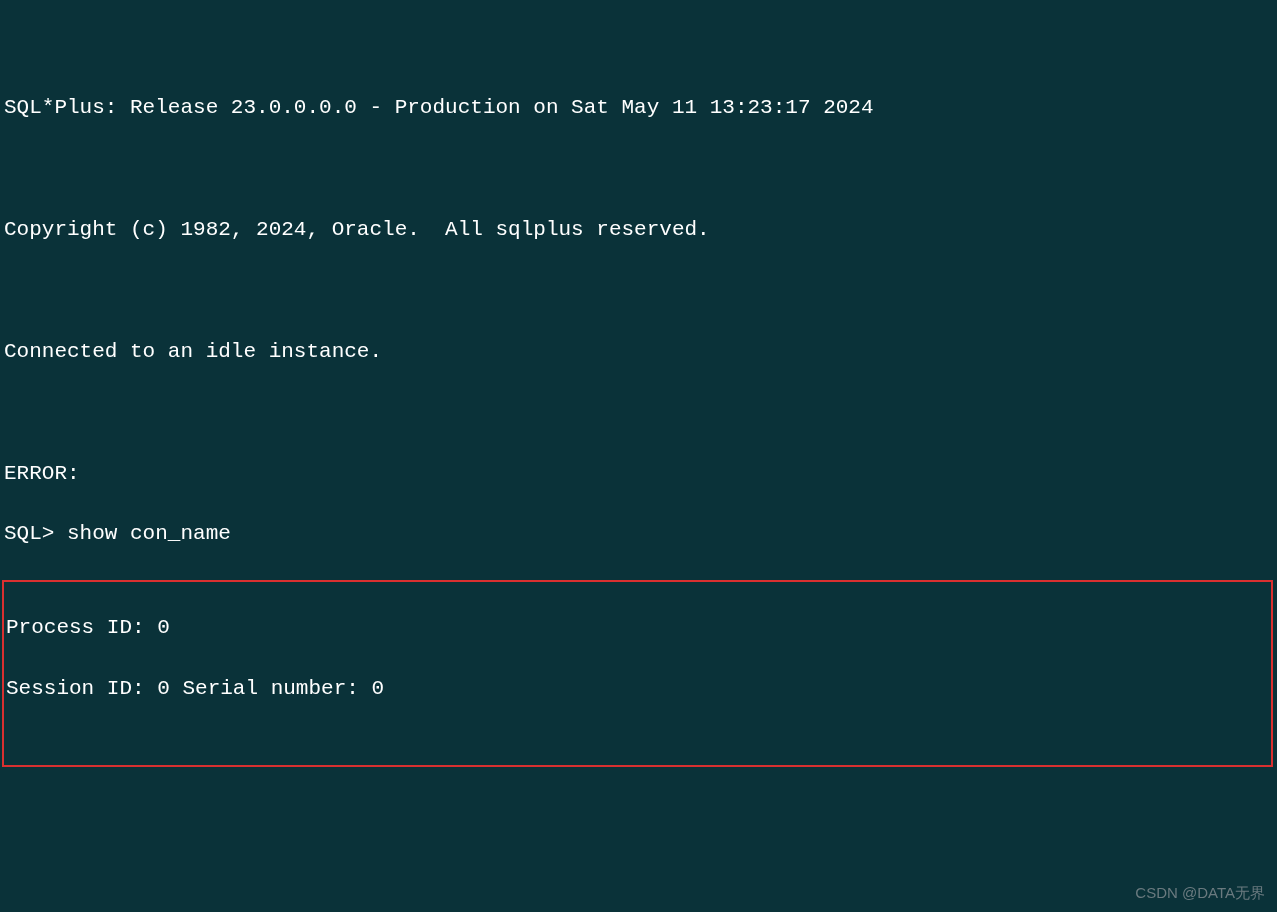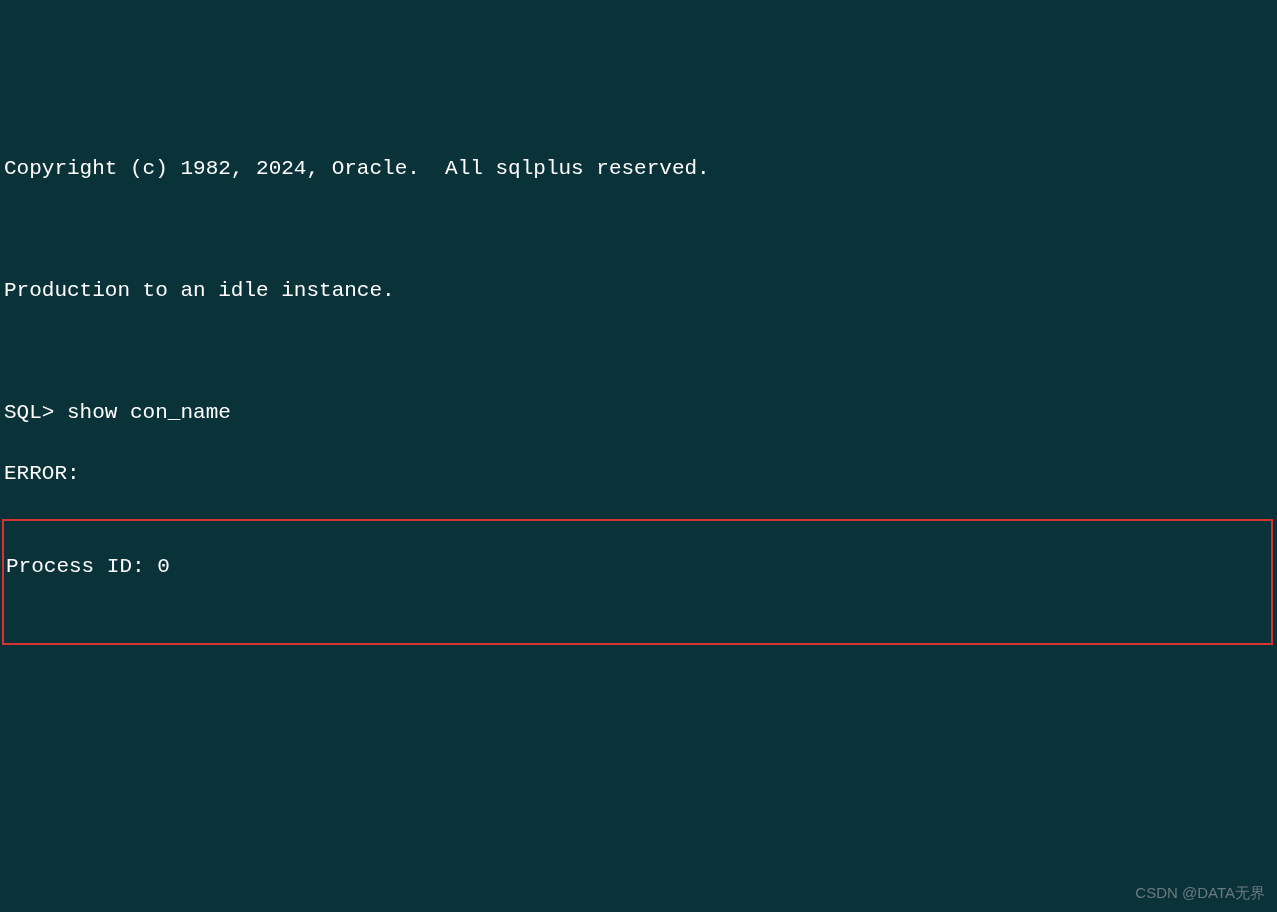--- a/index.html
+++ b/index.html
@@ -35,29 +35,31 @@
       color: #6a7a7f;
       font-size: 15px;
       font-family: Arial, sans-serif;
     }
   </style>
 </head>
 <body>
 
 <div class="terminal">
 <div>&nbsp;</div>
+<div>SQL*Plus: Release 23.0.0.0.0 - Production on Sat May 11 13:23:17 2024</div>
 <div>&nbsp;</div>
 <div>Copyright (c) 1982, 2024, Oracle.  All sqlplus reserved.</div>
 <div>&nbsp;</div>
-<div>Production to an idle instance.</div>
+<div>Connected to an idle instance.</div>
 <div>&nbsp;</div>
+<div>ERROR:</div>
 <div>SQL&gt; show con_name</div>
-<div>ERROR:</div>
 <div class="highlight-box">
 <div>Process ID: 0</div>
+<div>Session ID: 0 Serial number: 0</div>
 
 </div>
 
 
 
 
 
 
 
 

